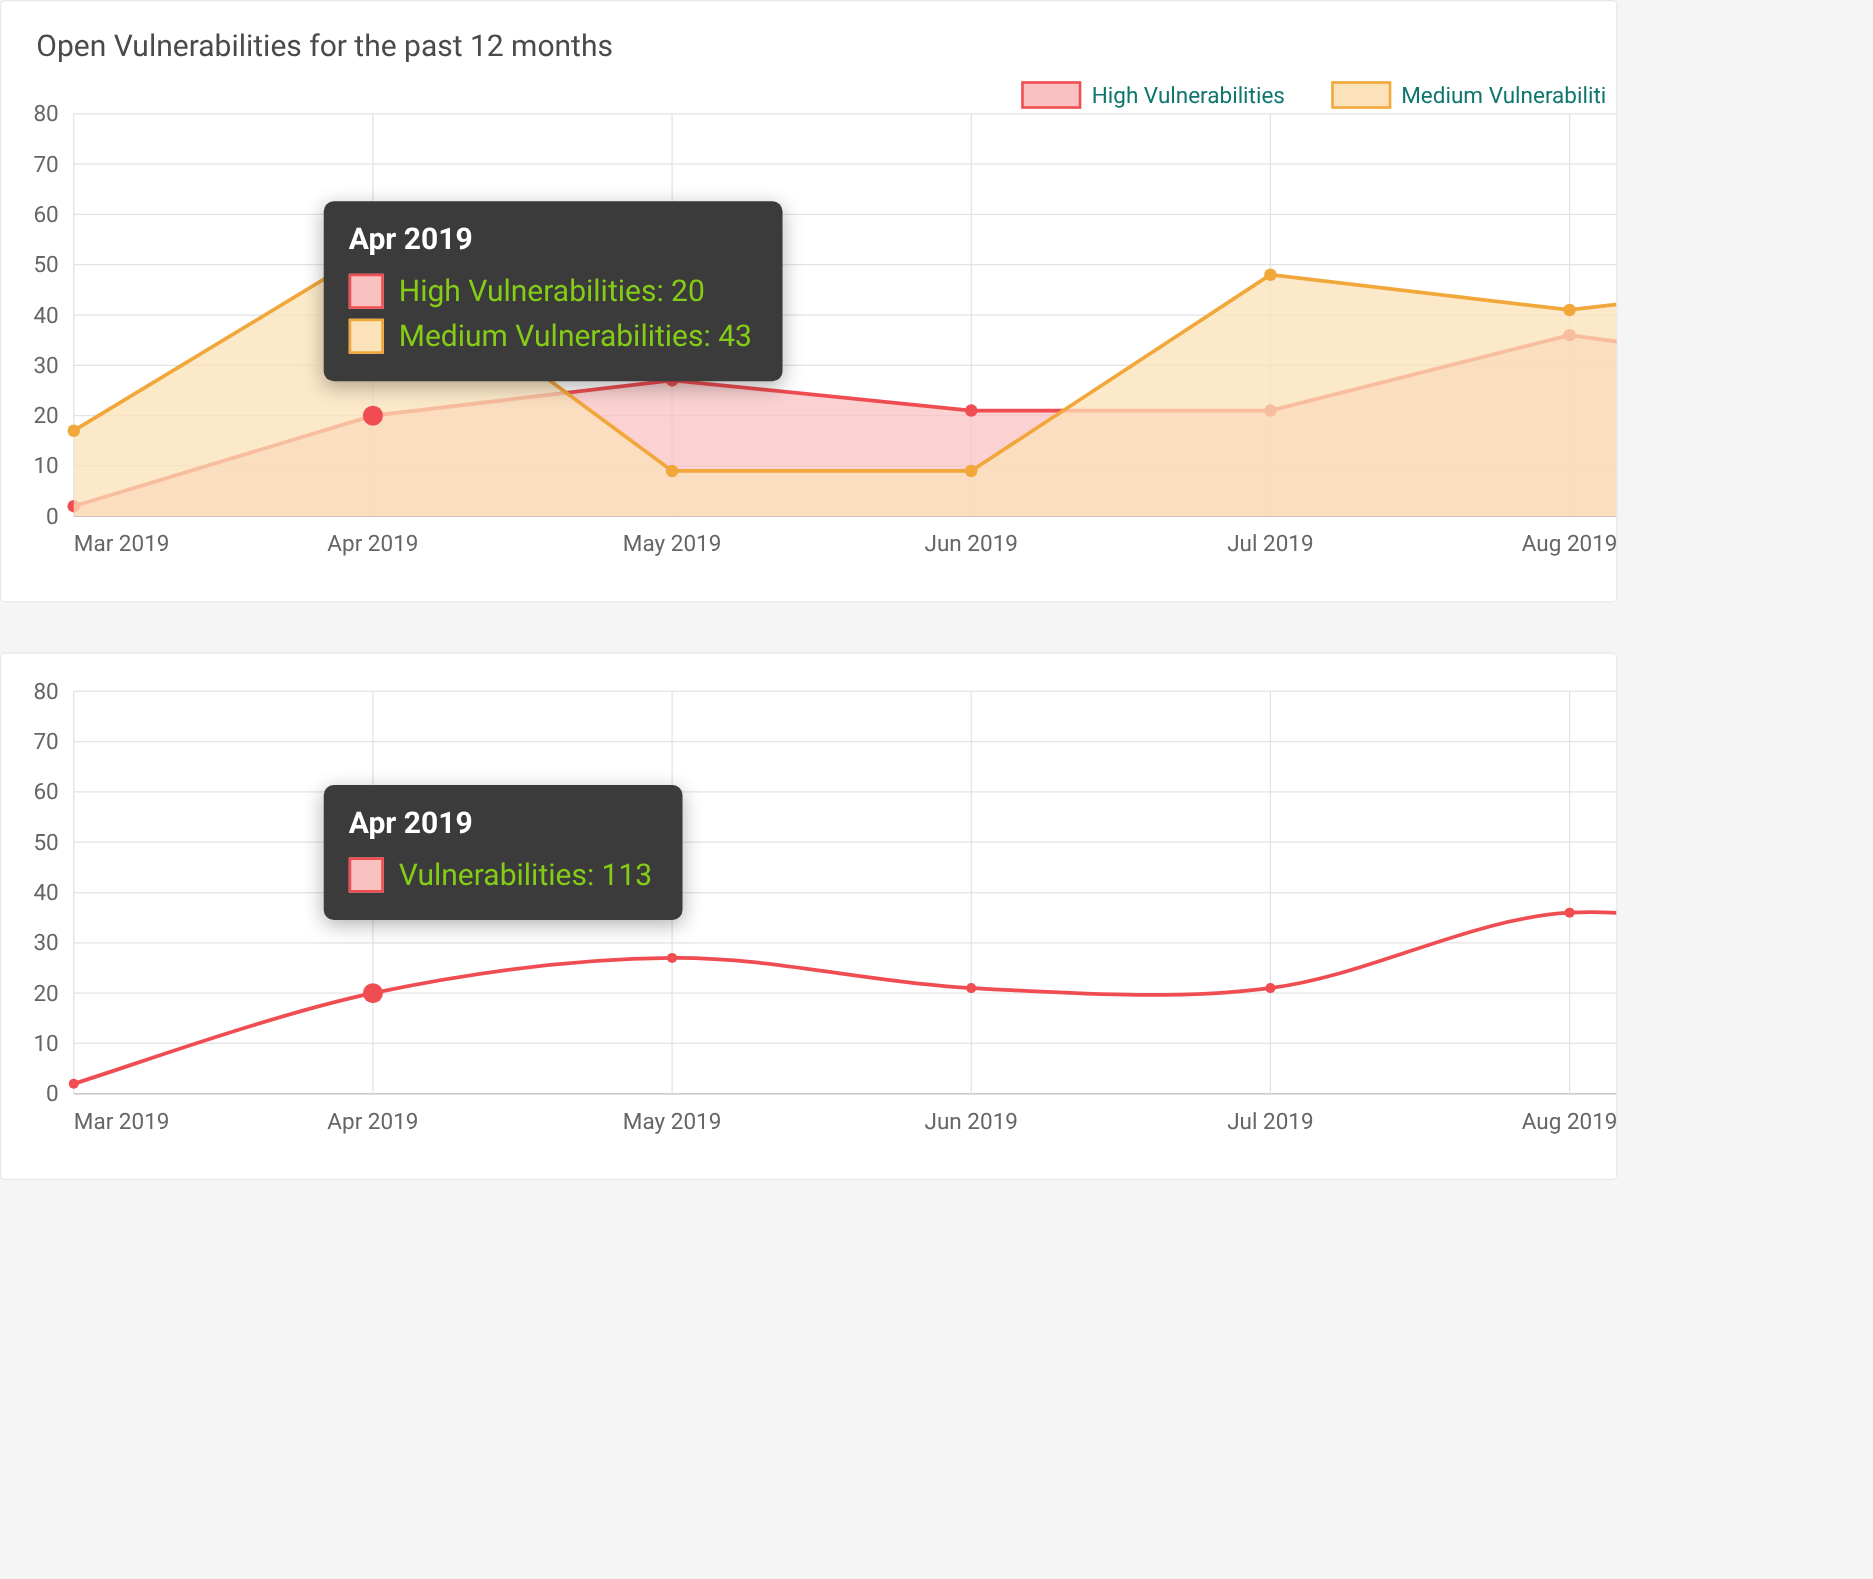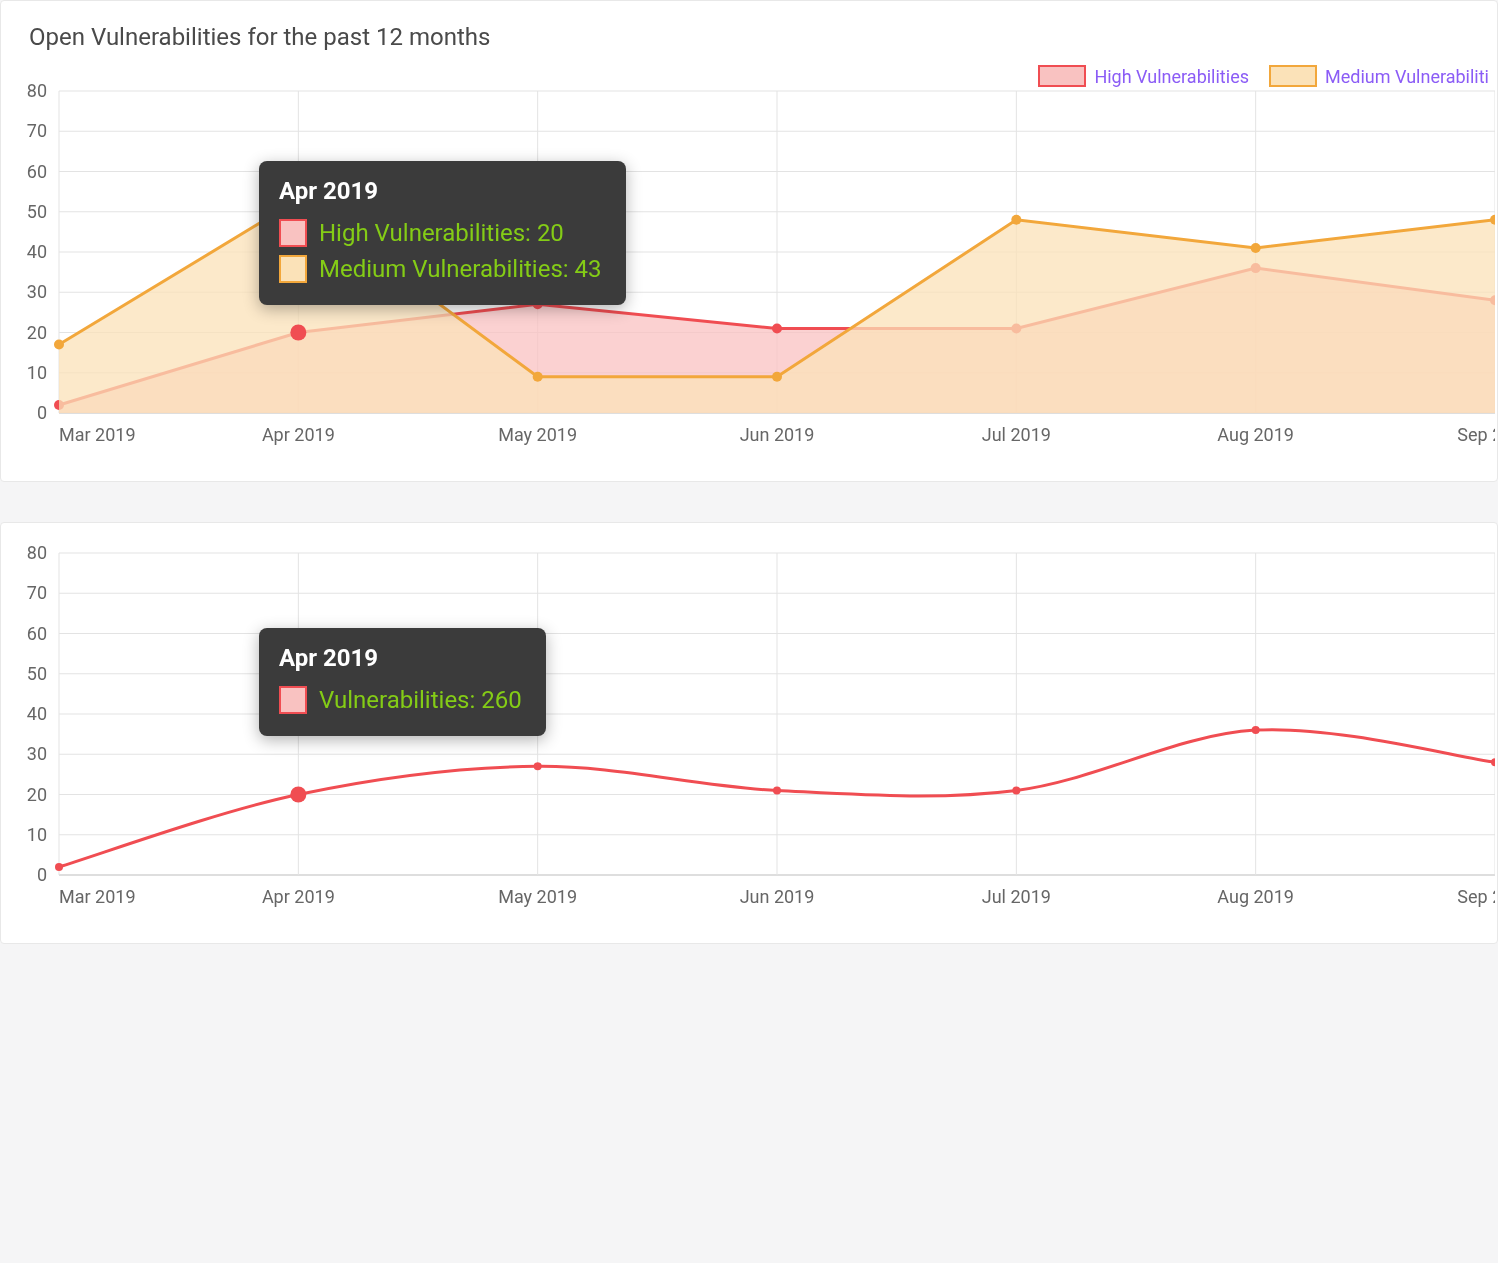--- a/index.html
+++ b/index.html
@@ -1,20 +1,20 @@
 <!DOCTYPE html>
 <html><head>
 <meta charset="utf-8">
 <style>
   html,body{margin:0;padding:0;background:#f5f5f6;font-family:-apple-system,BlinkMacSystemFont,"Segoe UI",Roboto,Helvetica,Arial,sans-serif;color:#333;}
-  .page{width:1498px;box-sizing:border-box;padding:0;}
+  .page{width:1294px;box-sizing:border-box;padding:0;}
   .card{background:#fff;border:1px solid #e8e8e8;border-radius:4px;margin:0 0 40px 0;overflow:hidden;}
   .card-title{font-size:24px;color:#4a4a4a;padding:22px 28px 10px 28px;font-weight:400;}
   .chart-wrap{position:relative;padding:0 4px 20px 4px;}
-  .legend{position:absolute;right:8px;top:4px;display:flex;gap:20px;font-size:18px;color:#8b5cf6;}
+  .legend{position:absolute;right:8px;top:4px;display:flex;gap:37px;font-size:18px;color:#0f766e;}
   .legend-item{display:flex;align-items:center;gap:8px;white-space:nowrap;}
   .legend-swatch{width:44px;height:18px;border-width:2px;border-style:solid;}
   svg{display:block;}
   .axis-tick{font-size:18px;fill:#666;}
   .grid-line{stroke:#e3e3e3;stroke-width:1;}
   .y0-line{stroke:#bdbdbd;stroke-width:1;}
   .tooltip{position:absolute;background:#3b3b3b;color:#fff;border-radius:8px;padding:16px 24px 18px 20px;box-shadow:0 4px 16px rgba(0,0,0,.3);}
   .tooltip-title{font-size:24px;font-weight:700;margin-bottom:10px;}
   .tt-row{display:flex;align-items:center;gap:12px;font-size:24px;font-weight:400;line-height:1.5;color:#84cc16;}
   .tt-swatch{width:24px;height:24px;border-width:2px;border-style:solid;}
@@ -160,20 +160,20 @@
             <circle cx="1490" cy="239.3" r="4" fill="#f04d52"></circle>
             <circle cx="293.33333333333337" cy="271.5" r="8" fill="#f04d52"></circle>
           </svg>
         </div>
 
       <div class="tooltip" id="tooltip2" style="left: 258px; top: 105px;">
         <div class="tooltip-title">Apr 2019</div>
         <div id="tt-rows-2">
             <div class="tt-row">
               <span class="tt-swatch" style="border-color: rgb(240, 77, 82); background: rgb(249, 194, 193);"></span>
-              <span>Vulnerabilities: 260</span>
+              <span>Vulnerabilities: 113</span>
             </div>
           </div>
       </div>
     </div>
   </div>
 
 </div>
 
 </body></html>

